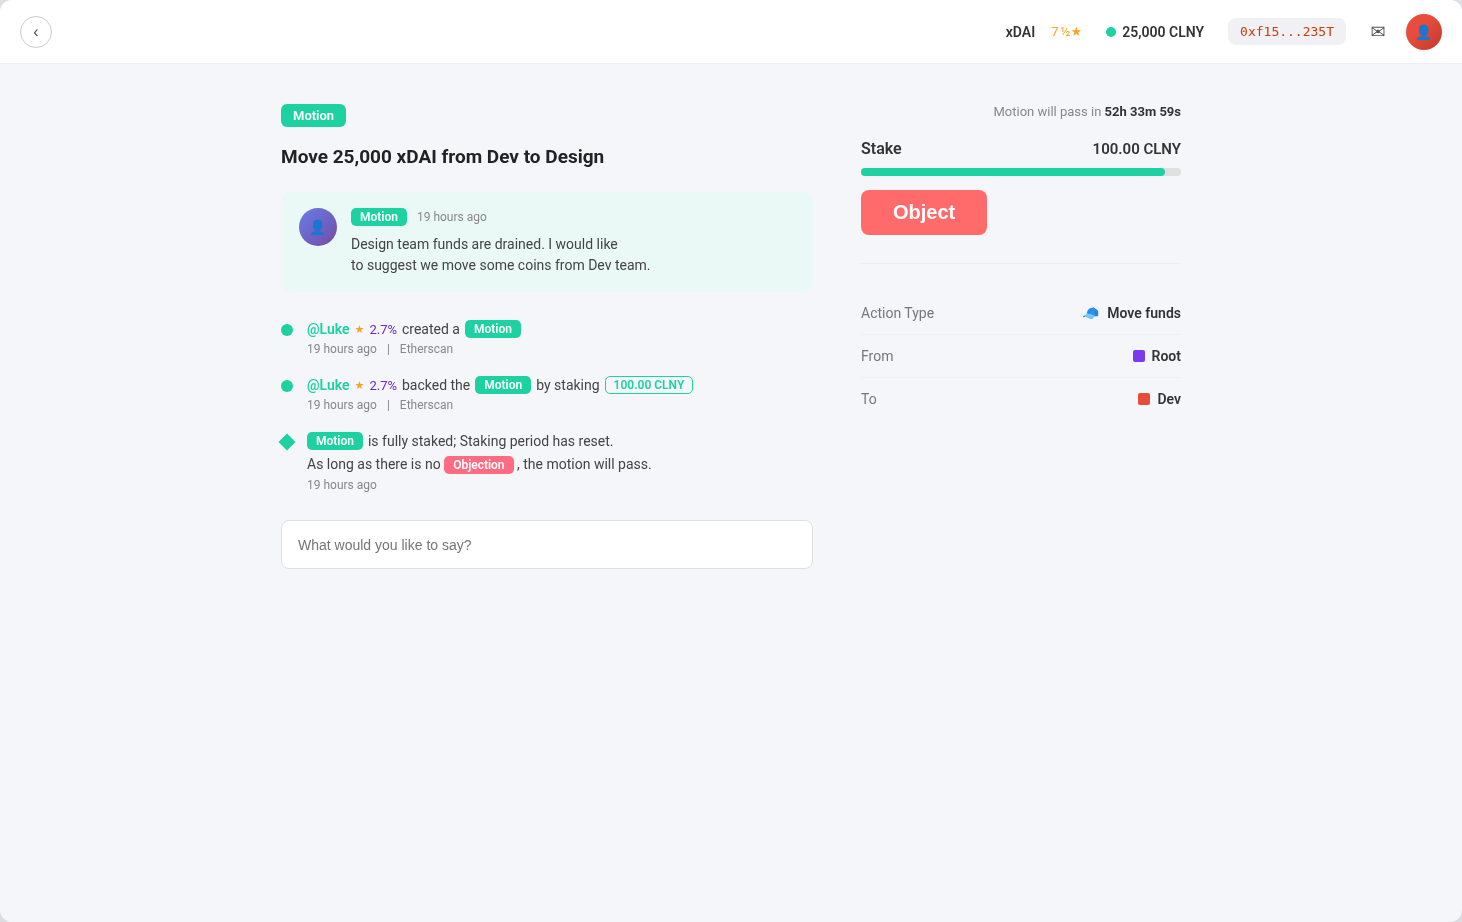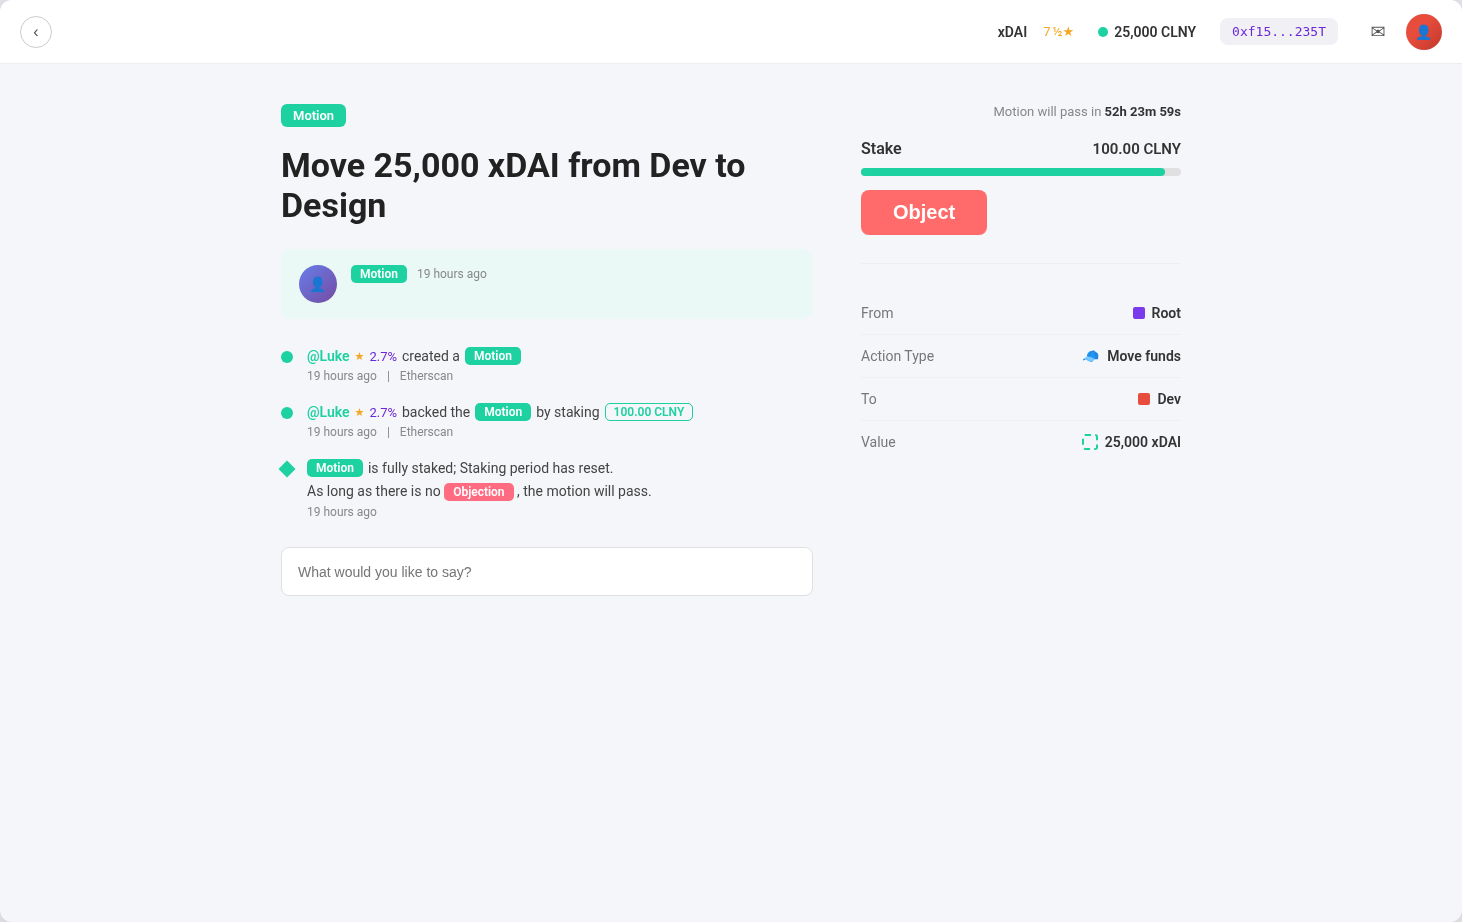--- a/index.html
+++ b/index.html
@@ -52,23 +52,23 @@
       margin-right: 12px;
     }
     .header-balance {
       display: flex; align-items: center; gap: 6px;
       font-size: 14px; color: #333; font-weight: 600;
       margin-right: 12px;
     }
     .dot-green { width: 10px; height: 10px; border-radius: 50%; background: #1dd1a1; display: inline-block; }
     .header-addr {
       background: #f0f0f5; border-radius: 8px;
-      padding: 6px 12px; font-size: 13px; color: #6d28d9;
+      padding: 6px 12px; font-size: 13px; color: #c2410c;
       font-family: monospace;
-      margin-right: 12px;
+      margin-right: 4px;
     }
     .header-mail {
       width: 32px; height: 32px; display: flex; align-items: center; justify-content: center;
       color: #555; font-size: 18px; cursor: pointer;
     }
     .avatar {
       width: 36px; height: 36px; border-radius: 50%; background: #bbb;
       overflow: hidden; display: flex; align-items: center; justify-content: center;
       background: linear-gradient(135deg, #e74c3c 40%, #c0392b 100%);
       color: #fff; font-size: 14px; font-weight: bold;
@@ -91,21 +91,21 @@
     .motion-badge-top {
       display: inline-block;
       background: #1dd1a1;
       color: #fff;
       font-size: 13px; font-weight: 600;
       border-radius: 6px;
       padding: 4px 12px;
       margin-bottom: 18px;
     }
     .motion-title {
-      font-size: 34px; font-weight: 700; color: #222;
+      font-size: 19px; font-weight: 700; color: #222;
       margin-bottom: 24px;
     }
     
     .comment-card {
       background: #eaf9f6;
       border-radius: 10px;
       padding: 16px 18px;
       display: flex;
       gap: 14px;
       margin-bottom: 28px;
@@ -275,20 +275,24 @@
         
         <div class="comment-card">
           <div class="comment-avatar">
             <span>👤</span>
           </div>
           <div class="comment-right">
             <div class="comment-meta">
               <span class="tag-motion-green">Motion</span>
               <span class="comment-time">19 hours ago</span>
             </div>
+            <div class="comment-text">
+              <span>Design team funds are drained. I would like</span><br>
+              <span>to suggest we move some coins from Dev team.</span>
+            </div>
           </div>
         </div>
 
         
         <div class="activity-list">
 
           <div class="activity-item">
             <div class="activity-dot-green"></div>
             <div class="activity-body">
               <div class="activity-line">
@@ -348,63 +352,56 @@
 
         
         <div class="chat-input-wrap">
           <input class="chat-input" type="text" placeholder="What would you like to say?" style="">
         </div>
       </div>
 
       <div class="right-panel">
         <div class="motion-timer">
           <span>Motion will pass in</span>
-          <strong>52h 23m 59s</strong>
+          <strong>52h 33m 59s</strong>
         </div>
 
         <div class="stake-section">
           <div class="stake-header">
             <span class="stake-label">Stake</span>
             <span class="stake-value">100.00 CLNY</span>
           </div>
           <div class="stake-bar-bg">
             <div class="stake-bar-fill" style="width: 95%"></div>
           </div>
           <button class="object-btn">Object</button>
         </div>
 
         <hr class="divider">
 
         <div class="action-section">
+          <div class="action-row">
+            <span class="action-row-label">Action Type</span>
+            <span class="action-row-value">
+              <span>🧢</span>
+              <span>Move funds</span>
+            </span>
+          </div>
           <div class="action-row">
             <span class="action-row-label">From</span>
             <span class="action-row-value">
               <span class="color-dot-purple"></span>
               <span>Root</span>
             </span>
           </div>
           <div class="action-row">
-            <span class="action-row-label">Action Type</span>
-            <span class="action-row-value">
-              <span>🧢</span>
-              <span>Move funds</span>
-            </span>
-          </div>
-          <div class="action-row">
             <span class="action-row-label">To</span>
             <span class="action-row-value">
               <span class="color-dot-red"></span>
               <span>Dev</span>
             </span>
           </div>
-          <div class="action-row">
-            <span class="action-row-label">Value</span>
-            <span class="action-row-value">
-              <span class="xdai-icon"></span>
-              <span>25,000 xDAI</span>
-            </span>
-          </div>
         </div>
       </div>
 
     </div>
   </div>
 </div>
 
 </body></html>

